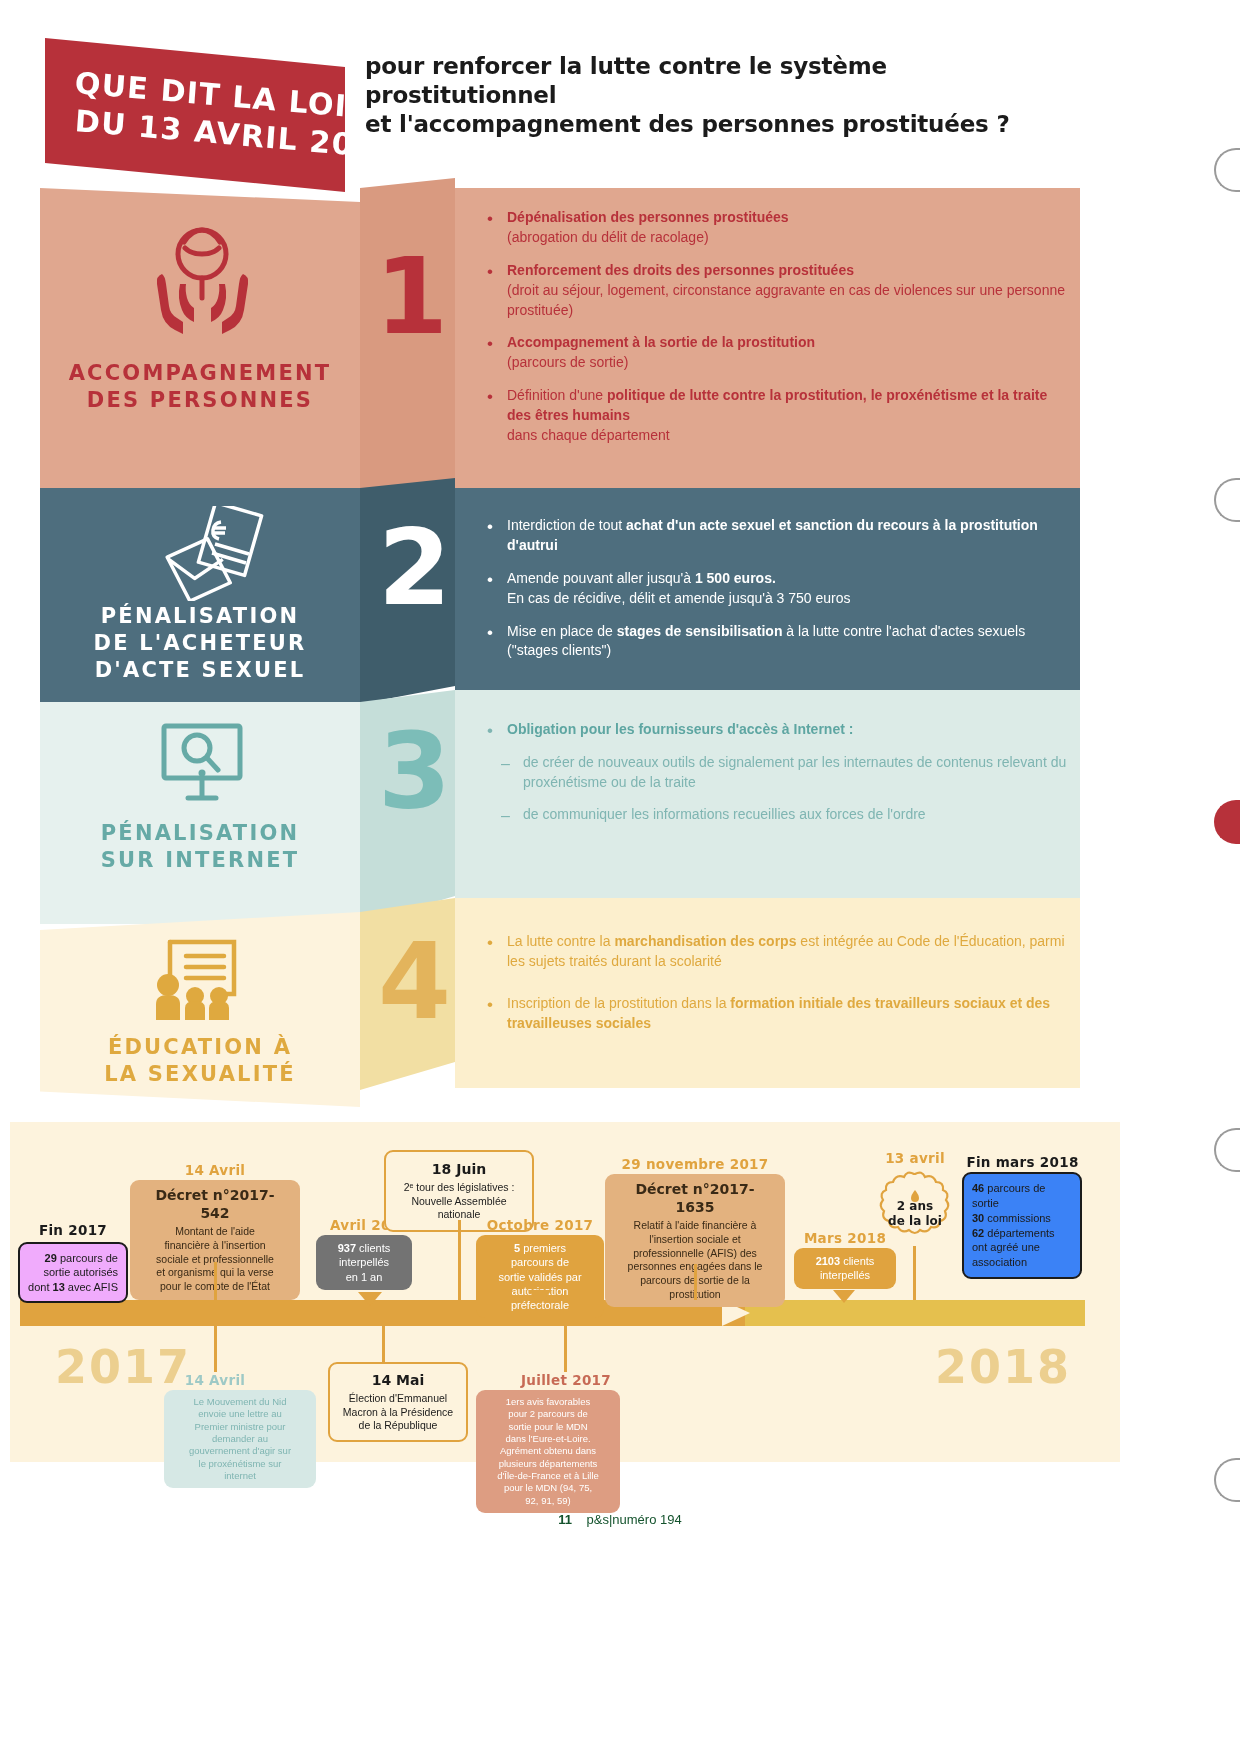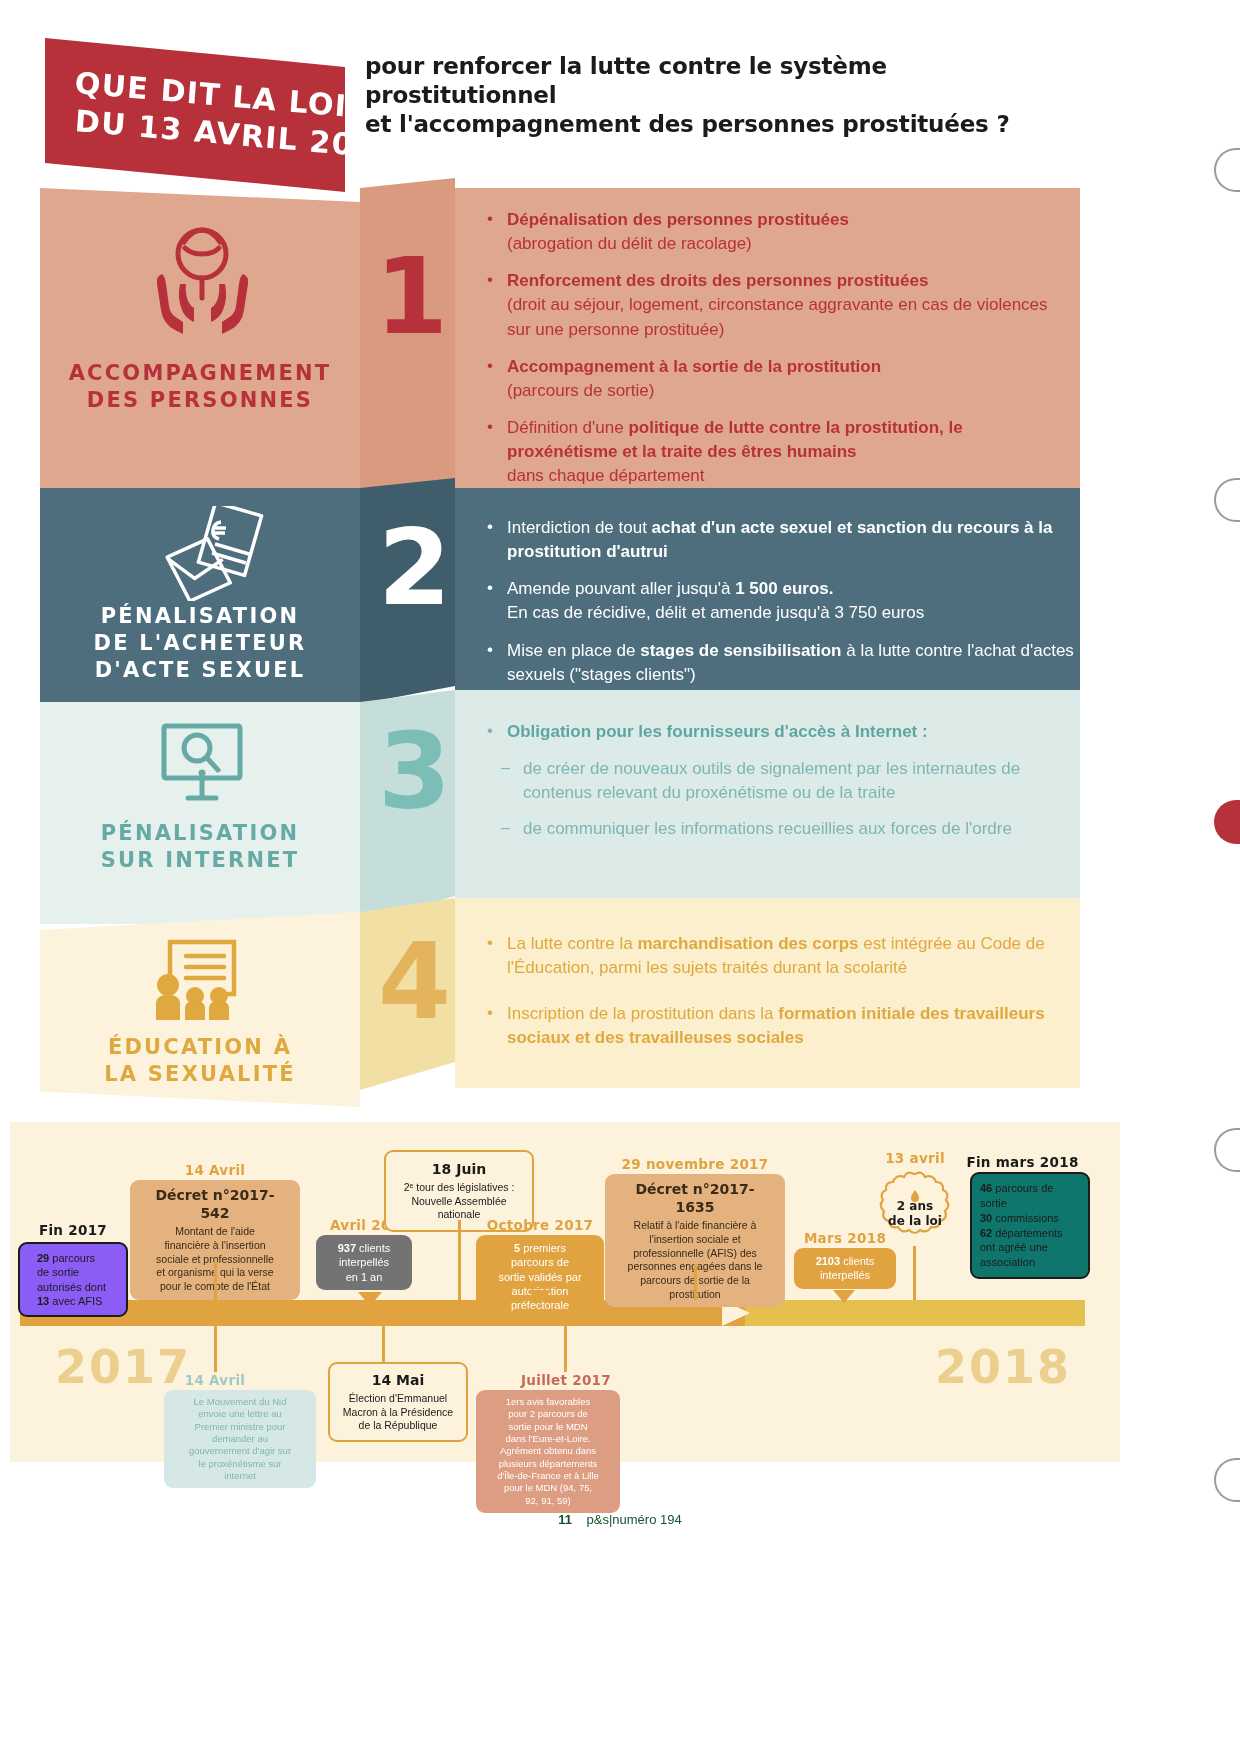--- a/index.html
+++ b/index.html
@@ -59,21 +59,21 @@
   }
   .big-num {
     position: absolute;
     font-family: "DejaVu Sans", sans-serif;
     font-weight: bold;
     font-size: 105px;
     line-height: 1;
   }
   .bullets {
     position: absolute;
-    font-size: 17px;
+    font-size: 14px;
     line-height: 1.42;
   }
   .bullet { position: relative; padding-left: 22px; margin-bottom: 13px; }
   .bullet::before {
     content: "\2022"; position: absolute; left: 2px; top: -1px;
     font-size: 17px;
   }
   .subbullet { position: relative; padding-left: 38px; margin-bottom: 12px; }
   .subbullet::before {
     content: "\2013"; position: absolute; left: 16px; top: 0px; font-size: 16px;
@@ -324,21 +324,21 @@
 
 <div id="timeline">
   <div id="axis-bar"></div>
   <div id="axis-gold-right"></div>
   <div id="axis-arrow"></div>
 
   <div class="year-label" style="left:45px;top:218px;">2017</div>
   <div class="year-label" style="left:925px;top:218px;">2018</div>
 
   <div class="tl-date" style="left:8px;top:100px;width:110px;color:#1b1b1b;">Fin 2017</div>
-  <div class="tl-card" style="left:8px;top:120px;width:110px;border:2px solid #1b1b1b;background:#8b5cf6;color:#1b1b1b;text-align:left;padding:7px 17px;font-size:11px;">
+  <div class="tl-card" style="left:8px;top:120px;width:110px;border:2px solid #1b1b1b;background:#f0abfc;color:#1b1b1b;text-align:right;padding:7px 8px;font-size:11px;">
     <span><b>29</b> parcours de sortie autorisés dont <b>13</b> avec AFIS</span>
   </div>
   <div class="tl-stem" style="left:62px;top:178px;height:0px;background:#e0a33f;"></div>
 
   <div class="tl-date" style="left:120px;top:40px;width:170px;color:#e0a33f;">14 Avril</div>
   <div class="tl-card" style="left:120px;top:58px;width:170px;background:#e3b27f;color:#3a2a16;">
     <span class="ttl">Décret n°2017-542</span>
     <span>Montant de l'aide financière à l'insertion sociale et professionnelle et organisme qui la verse pour le compte de l'État</span>
   </div>
   <div class="tl-stem" style="left:204px;top:140px;height:38px;background:#e0a33f;"></div>
@@ -379,21 +379,21 @@
     <path d="M40 4 q7 -4 10 3 q8 -3 11 5 q8 0 7 8 q7 3 3 10 q5 6 -1 11 q3 8 -5 10 q-1 8 -9 6 q-4 7 -11 3 q-5 6 -11 0 q-7 4 -11 -3 q-8 2 -9 -6 q-8 -2 -5 -10 q-6 -5 -1 -11 q-4 -7 3 -10 q-1 -8 7 -8 q3 -8 11 -5 q3 -7 10 -3z" fill="none" stroke="#e0a33f" stroke-width="2.2"></path>
     <path d="M40 20 q4 5 4 8 q0 4 -4 4 q-4 0 -4 -4 q0 -3 4 -8z" fill="#e0a33f"></path>
   </svg>
   <div style="position:absolute;left:862px;top:77px;width:86px;text-align:center;font-family:'DejaVu Sans',sans-serif;font-weight:bold;font-size:12px;color:#1b1b1b;line-height:1.25;">
     <div>2 ans</div>
     <div>de la loi</div>
   </div>
   <div class="tl-stem" style="left:903px;top:124px;height:54px;background:#e0a33f;"></div>
 
   <div class="tl-date" style="left:950px;top:32px;width:125px;color:#1b1b1b;">Fin mars 2018</div>
-  <div class="tl-card" style="left:952px;top:50px;width:120px;border:2px solid #1b1b1b;background:#0f766e;color:#1b1b1b;text-align:left;padding:7px 8px;font-size:11px;line-height:1.35;margin-left:8px;">
+  <div class="tl-card" style="left:952px;top:50px;width:120px;border:2px solid #1b1b1b;background:#3b82f6;color:#1b1b1b;text-align:left;padding:7px 8px;font-size:11px;line-height:1.35;">
     <span><b>46</b> parcours de sortie<br><b>30</b> commissions<br><b>62</b> départements ont agréé une association</span>
   </div>
 
   <div class="tl-stem" style="left:204px;top:204px;height:46px;background:#e0a33f;"></div>
   <div class="tl-date" style="left:130px;top:250px;width:150px;color:#9ec9c6;">14 Avril</div>
   <div class="tl-card" style="left:130px;top:268px;width:152px;background:#d6e8e5;color:#7fb5b2;font-size:9.5px;margin-left:24px;">
     <span>Le Mouvement du Nid envoie une lettre au Premier ministre pour demander au gouvernement d'agir sur le proxénétisme sur internet</span>
   </div>
 
   <div class="tl-stem" style="left:372px;top:204px;height:38px;background:#e0a33f;"></div>

